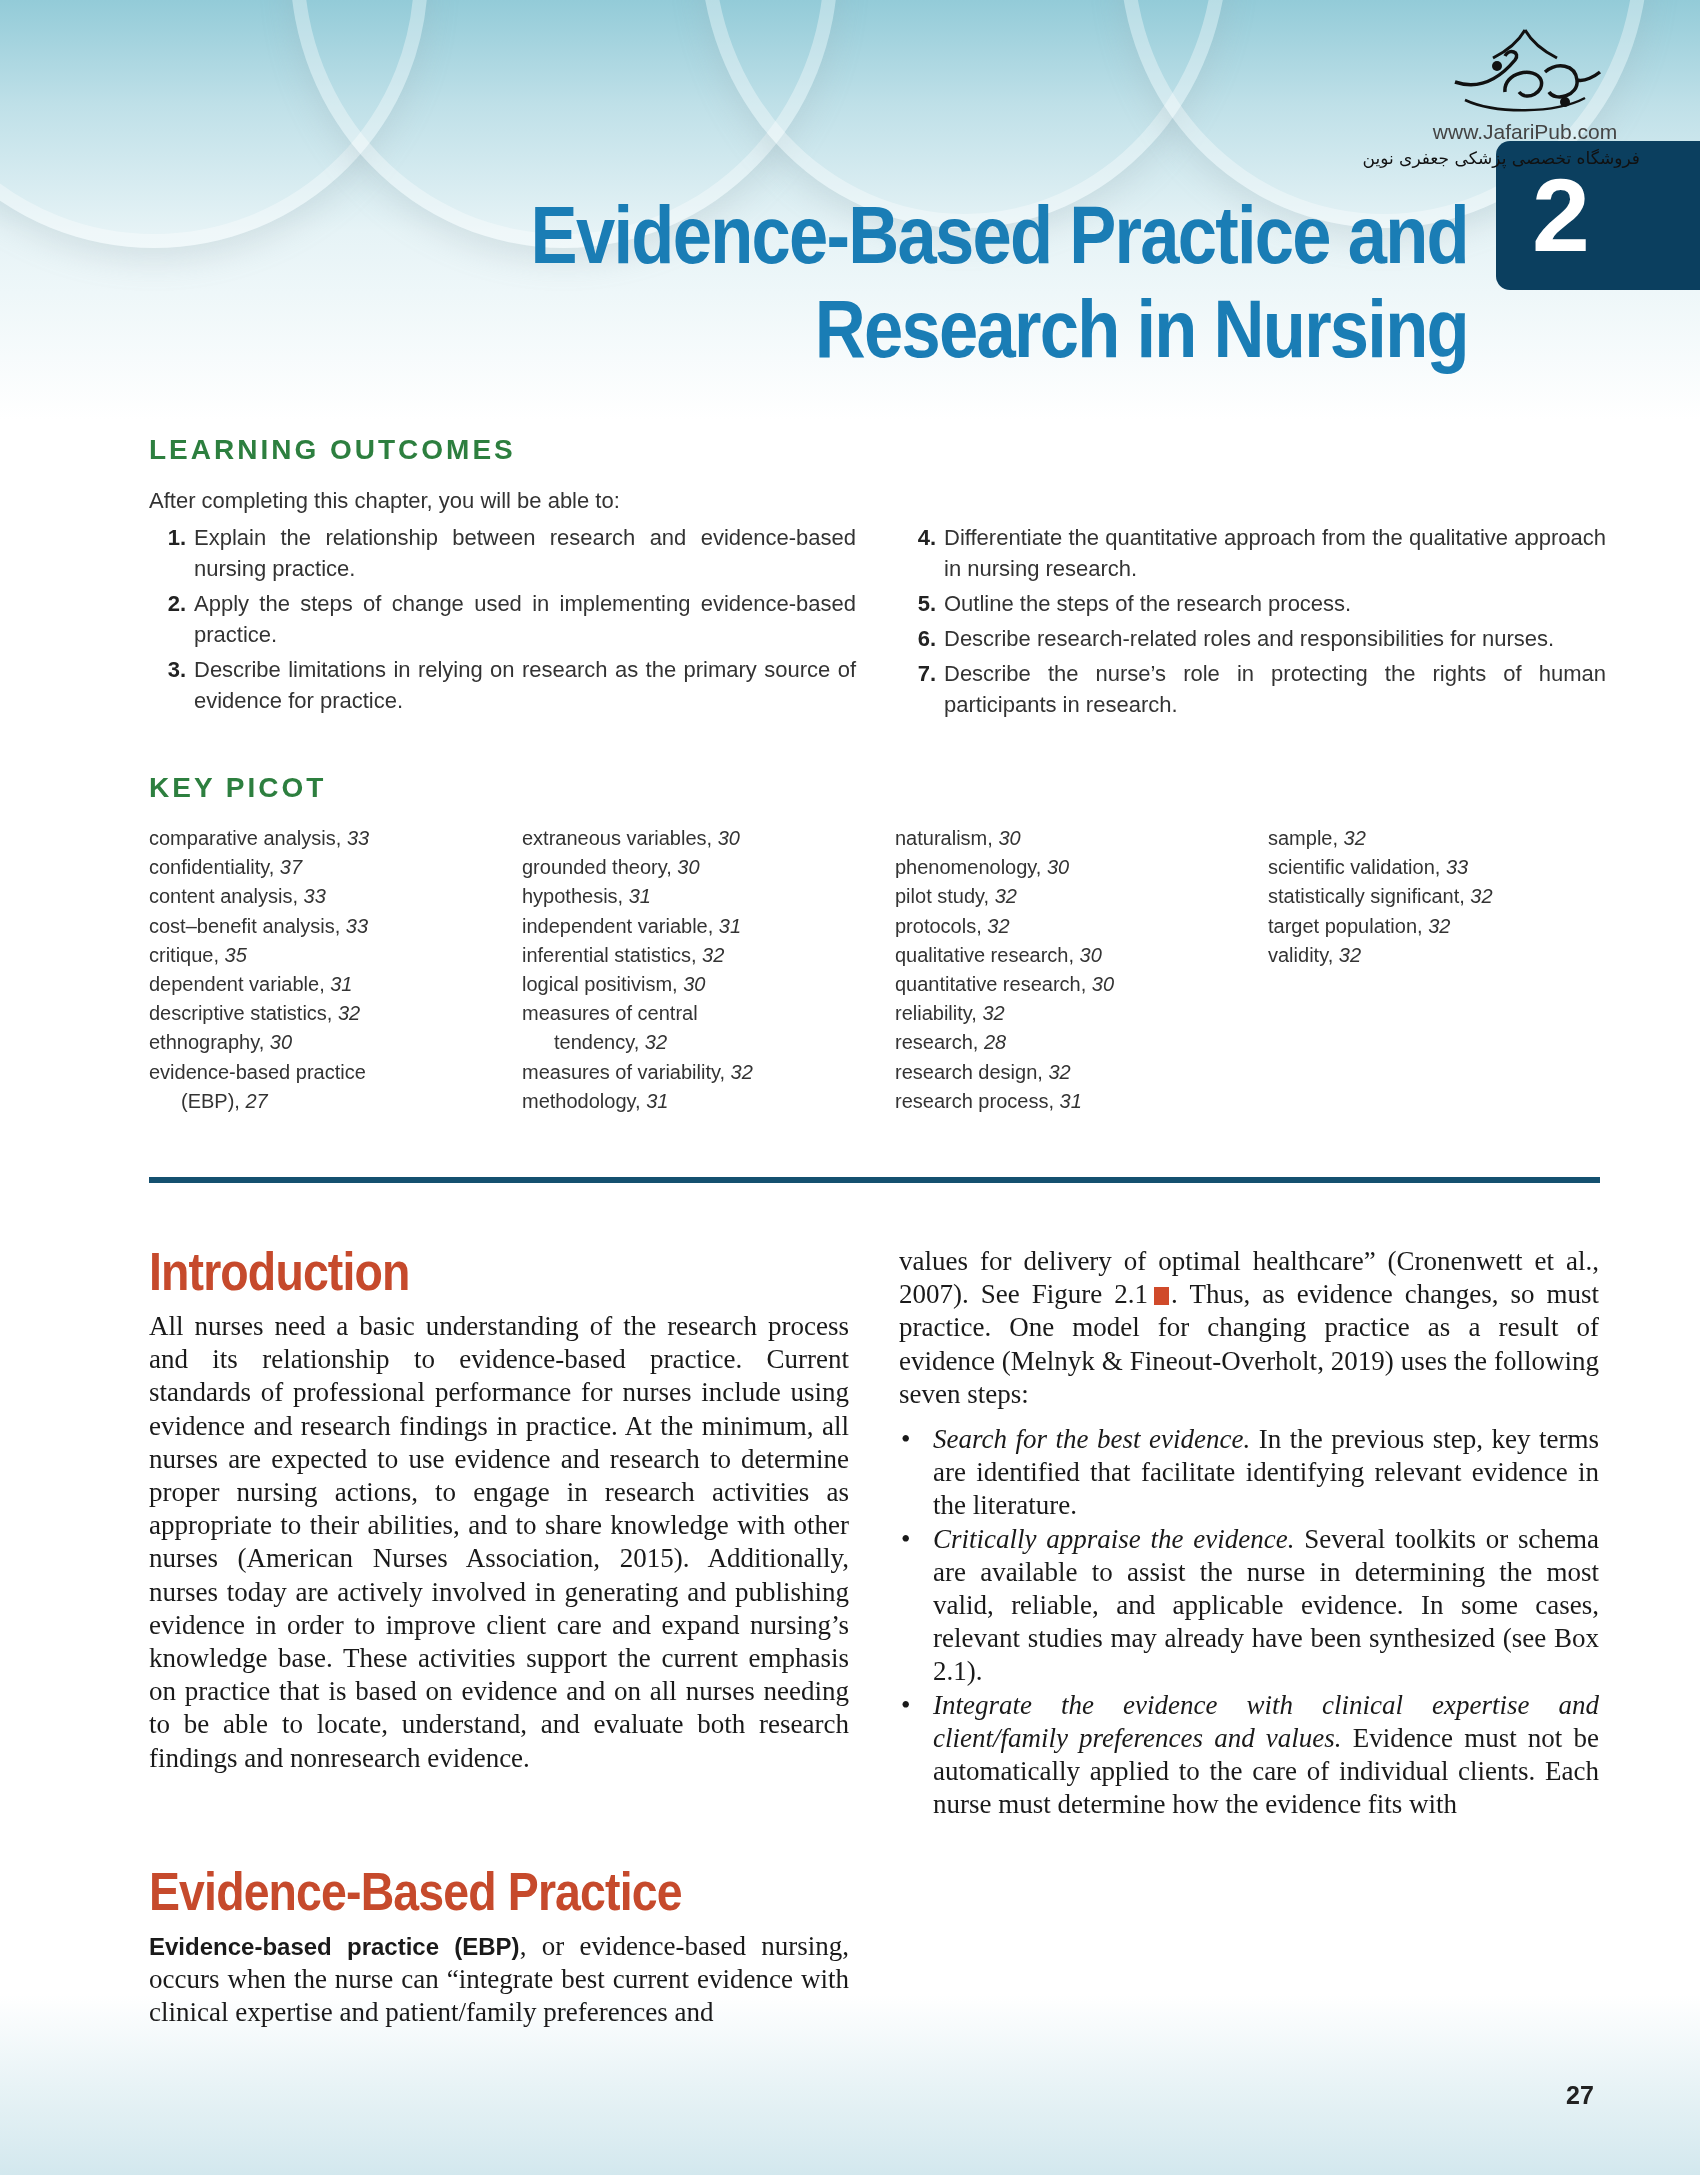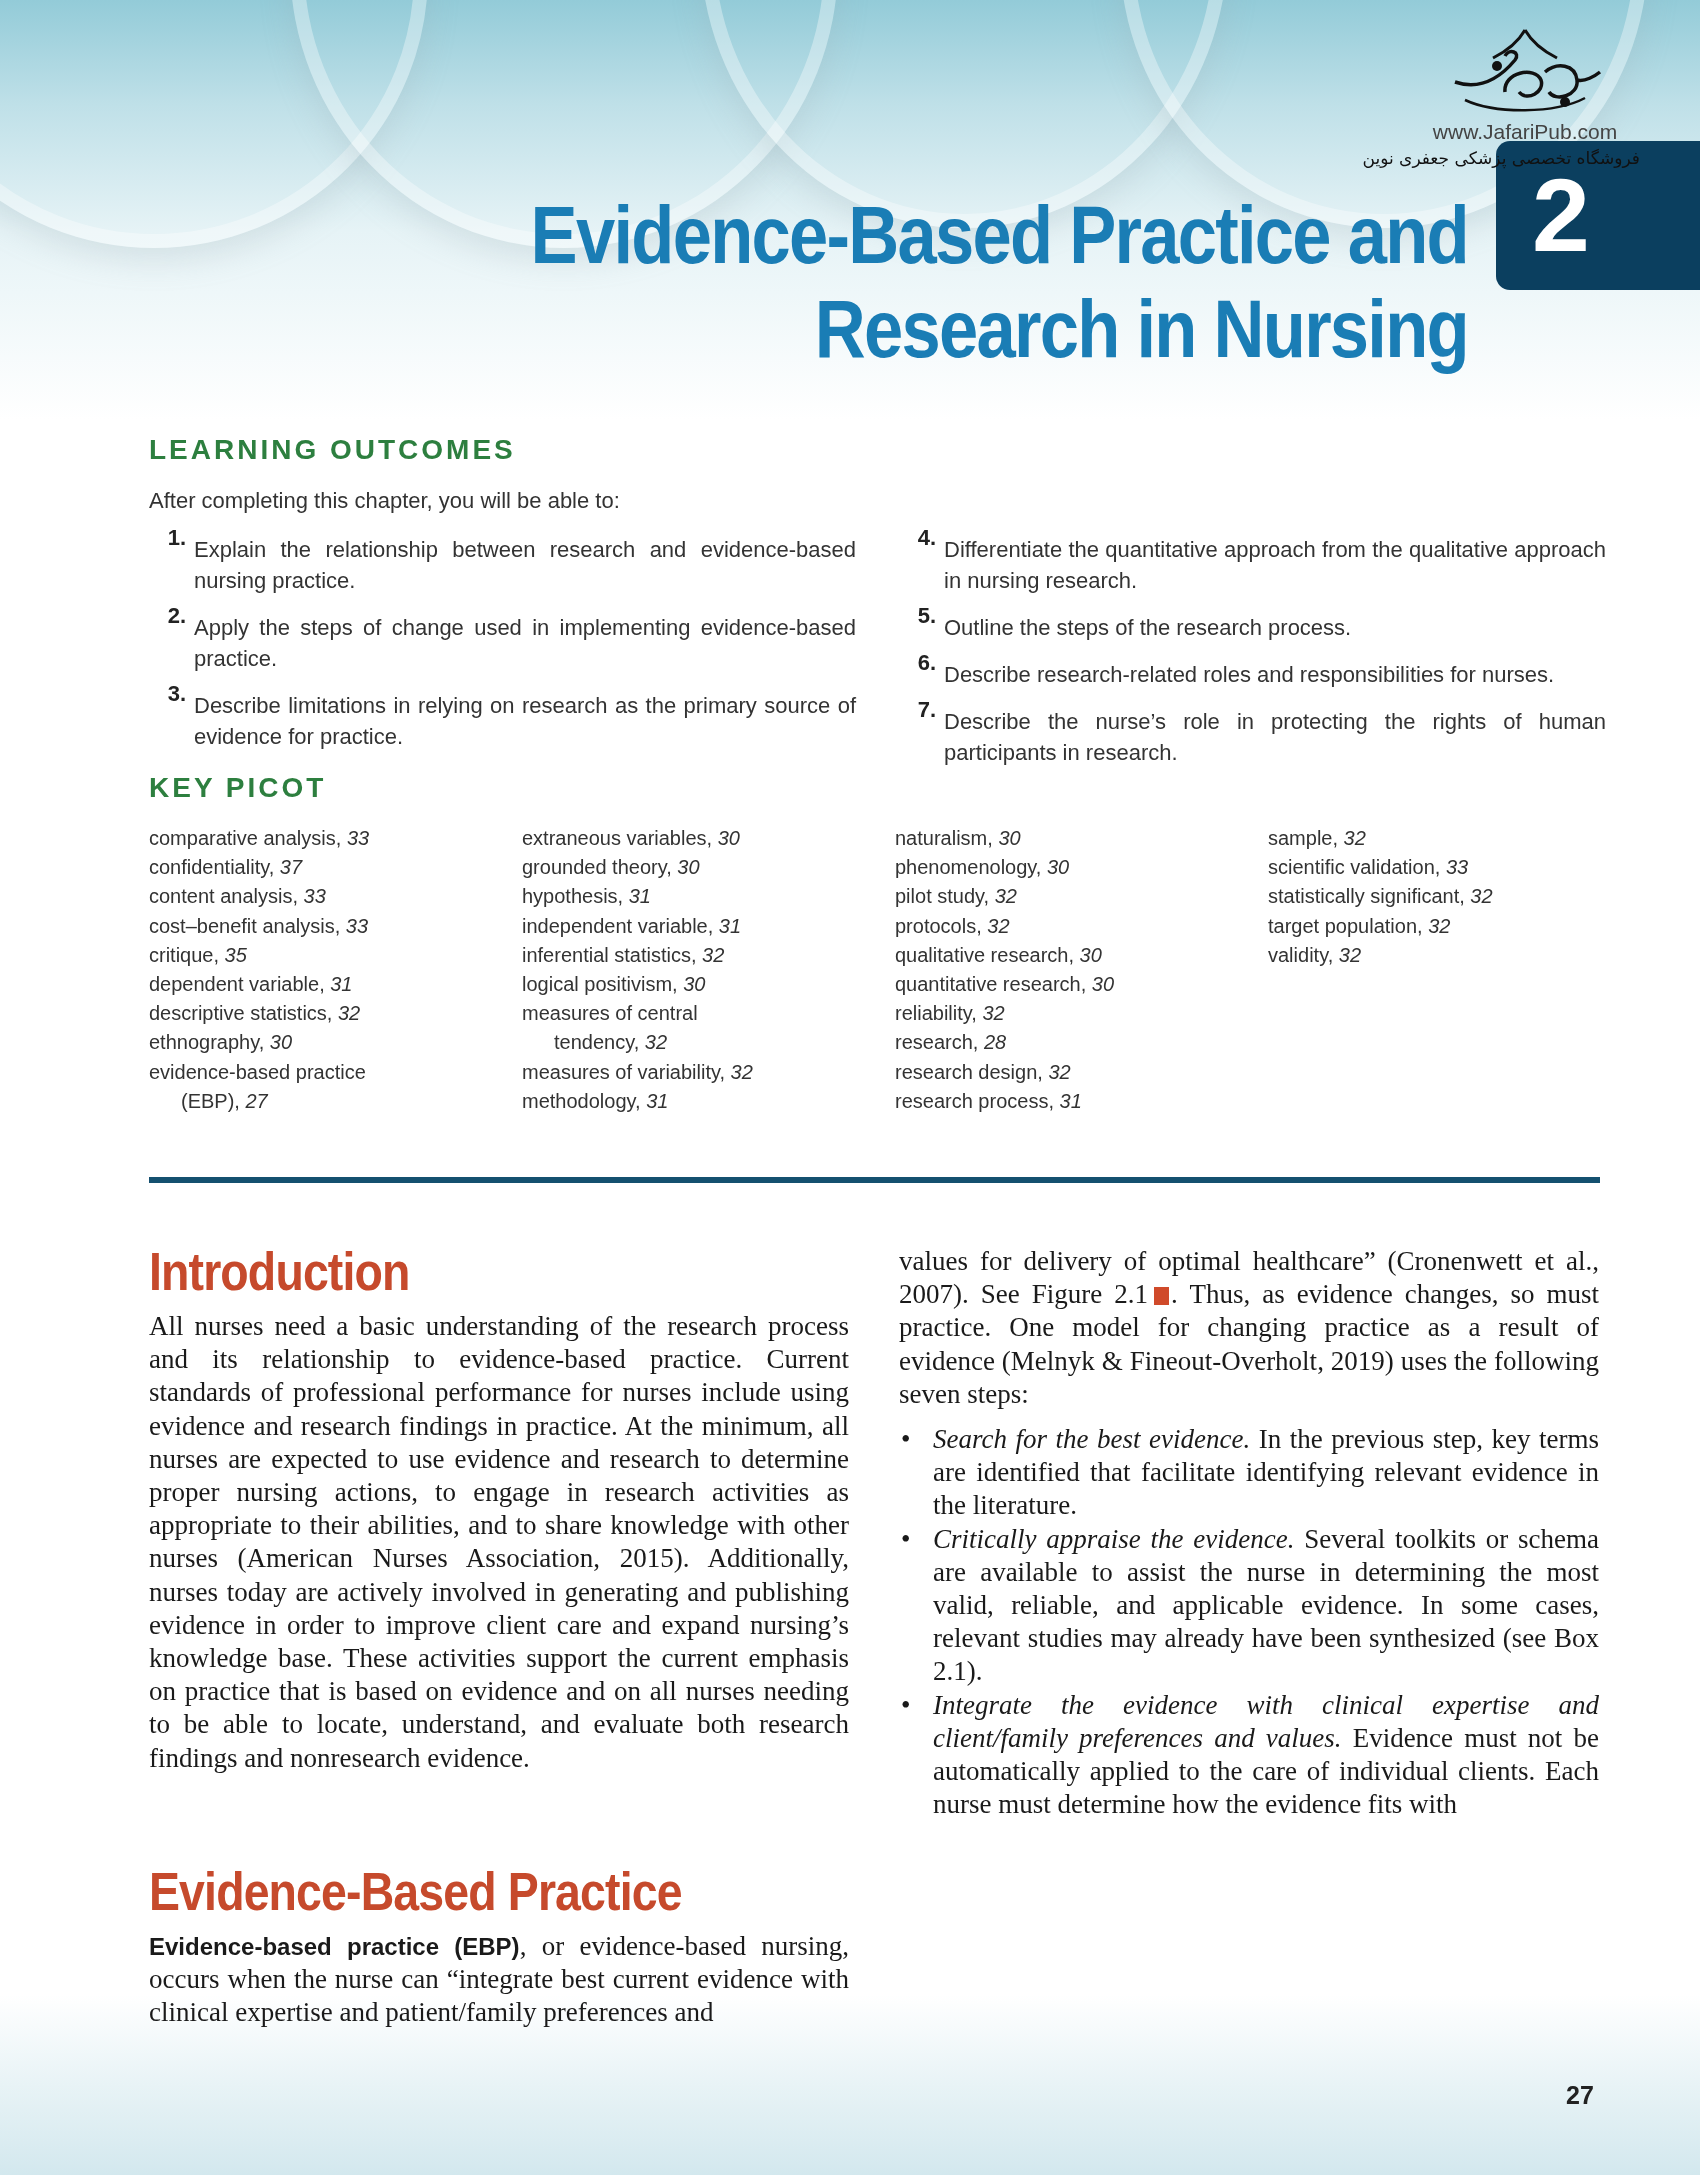--- a/index.html
+++ b/index.html
@@ -50,21 +50,21 @@
   .section-head {
     position: absolute; left: 149px; color: #2d7f3f; font-weight: bold;
     font-size: 28px; letter-spacing: 3px;
   }
   .lo-intro {
     position: absolute; left: 149px; top: 488px; font-size: 22px; color: #333;
   }
   .lo-col { position: absolute; top: 522px; width: 700px; font-size: 22px; color: #333; }
   .lo-col .item { display: flex; line-height: 31px; margin-bottom: 4px; text-align: justify; }
   .lo-col .num { width: 30px; flex: 0 0 30px; font-weight: bold; color: #222; text-align: right; padding-right: 8px; }
-  .lo-col .txt { flex: 1; margin-top: 12px; }
+  .lo-col .txt { flex: 1; }
   .kt-col { position: absolute; top: 824px; font-size: 20px; color: #333; line-height: 29.2px; }
   .kt-col .term { white-space: nowrap; }
   .kt-col .term.indent-wrap .cont { padding-left: 32px; display: block; }
   .kt-col .pg { font-style: italic; }
   .rule {
     position: absolute; left: 149px; top: 1177px; width: 1451px; height: 6px; background: #14506f;
   }
   .h2 {
     position: absolute; left: 149px; color: #c64a2c; font-weight: bold;
     font-size: 54px; letter-spacing: -1px; transform: scaleX(0.86); transform-origin: left top;

